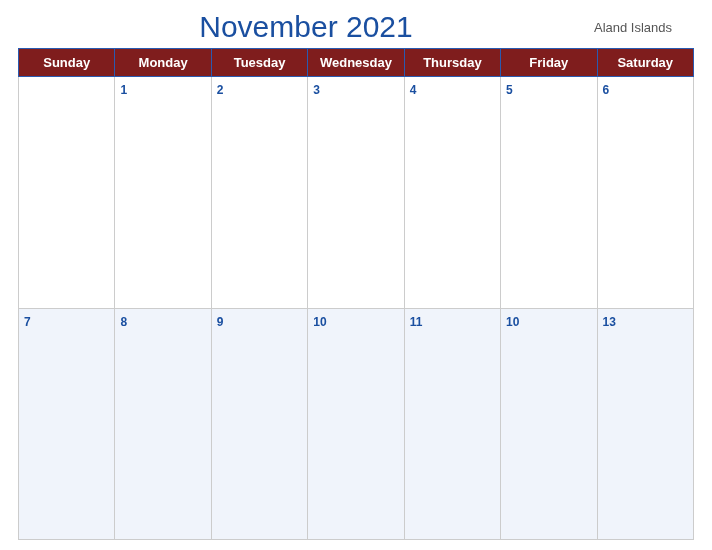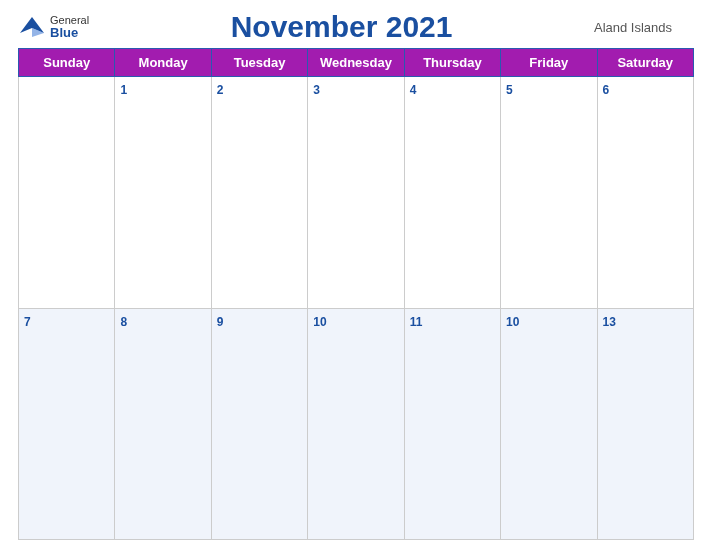--- a/index.html
+++ b/index.html
@@ -41,37 +41,37 @@
       color: #1a4fa0;
       font-weight: bold;
     }
     .logo-bird {
       width: 28px;
       height: 28px;
     }
     .month-title {
       font-size: 30px;
       color: #1a4fa0;
-      font-weight: bold;
+      font-weight: normal;
       text-align: center;
       flex: 1;
     }
     .region-label {
       font-size: 13px;
       color: #555;
       text-align: left;
       min-width: 100px;
     }
     .calendar {
       width: 100%;
       border-collapse: collapse;
       flex: 1;
     }
     .calendar th {
-      background-color: #a21caf;
+      background-color: #7f1d1d;
       color: #fff;
       font-size: 13px;
       font-weight: bold;
       text-align: center;
       padding: 6px 2px;
       border: 1px solid #2a5ab0;
     }
     .calendar td {
       border: 1px solid #ccc;
       vertical-align: top;
@@ -89,30 +89,20 @@
       background: #fff;
     }
     .row-shade td {
       background: #f0f4fb;
     }
   </style>
 </head>
 <body>
 
 <div class="top-bar">
-  <div class="logo">
-    <svg class="logo-bird" viewBox="0 0 28 28" xmlns="http://www.w3.org/2000/svg">
-      <polygon points="14,4 26,20 14,15 2,20" fill="#1a4fa0"></polygon>
-      <polygon points="14,15 26,20 14,24" fill="#2a6ad0" opacity="0.5"></polygon>
-    </svg>
-    <div class="logo-text">
-      <span class="logo-general">General</span>
-      <span class="logo-blue">Blue</span>
-    </div>
-  </div>
   <div class="month-title">November 2021</div>
   <div class="region-label">Aland Islands</div>
 </div>
 
 <table class="calendar">
   <thead>
     <tr>
     <th>Sunday</th>
         <th>Monday</th>
         <th>Tuesday</th>

